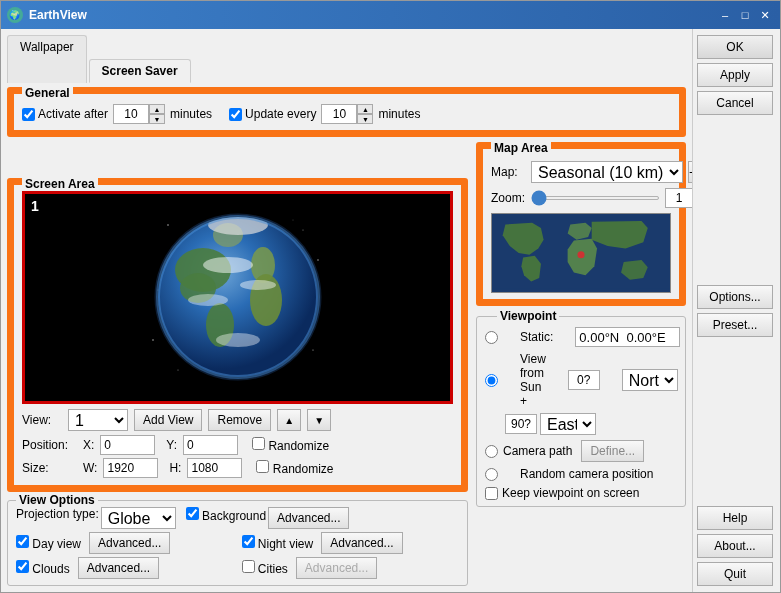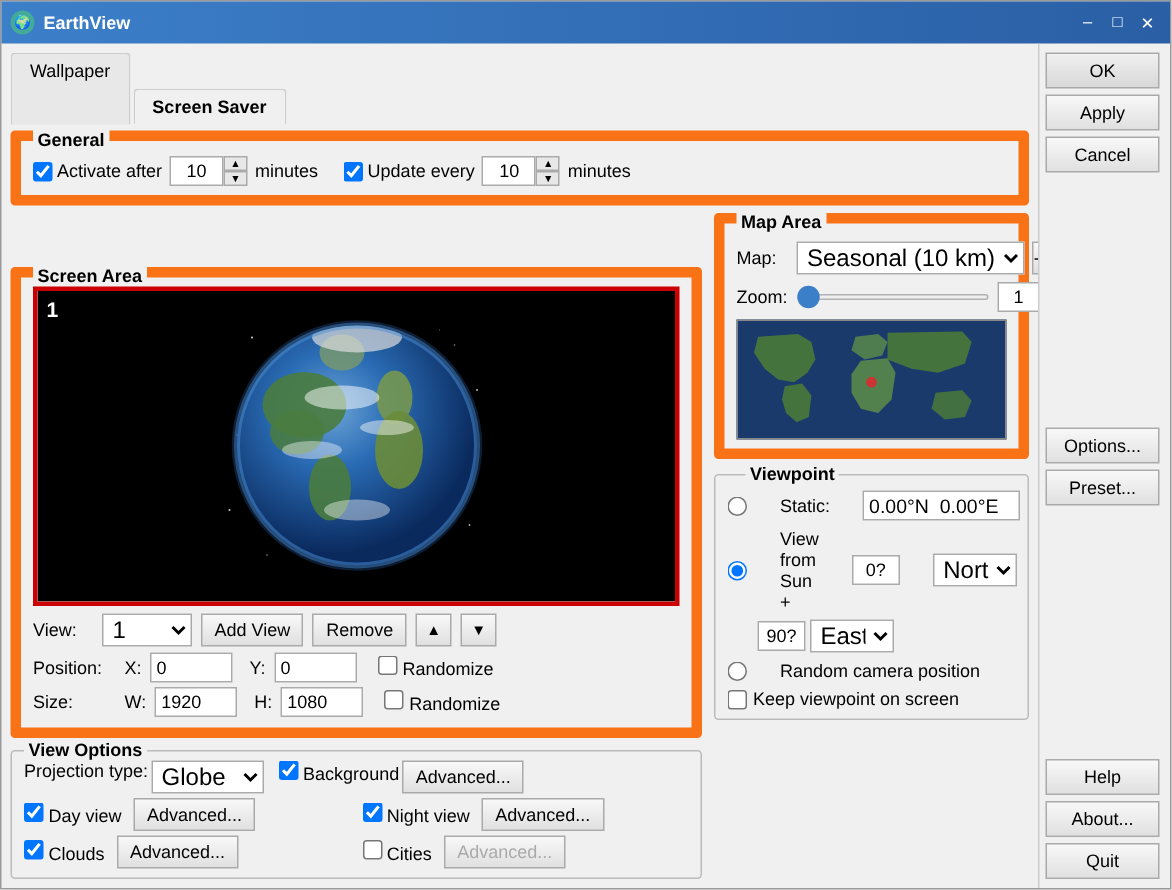--- a/index.html
+++ b/index.html
@@ -643,20 +643,25 @@
             <div style="margin-left:20px;display:flex;align-items:center;gap:3px;margin-bottom:5px;">
               <input type="text" value="90?" style="width: 32px; height: 20px; border: 1px solid rgb(170, 170, 170); font-size: 12px; text-align: center;">
               <select style="width:56px;height:22px;">
                 <option>East</option>
                 <option>West</option>
                 <option>North</option>
                 <option>South</option>
               </select>
             </div>
 
+            <div class="camera-row">
+              <input type="radio" name="viewpoint" style="">
+              <span>Camera path</span>
+              <button class="define-btn" style="margin-left:4px;color:#888;">Define...</button>
+            </div>
 
             <div class="radio-row">
               <input type="radio" name="viewpoint" style="">
               <span>Random camera position</span>
             </div>
 
             <div style="display:flex;align-items:center;gap:4px;">
               <input type="checkbox" style="">
               <span>Keep viewpoint on screen</span>
             </div>

